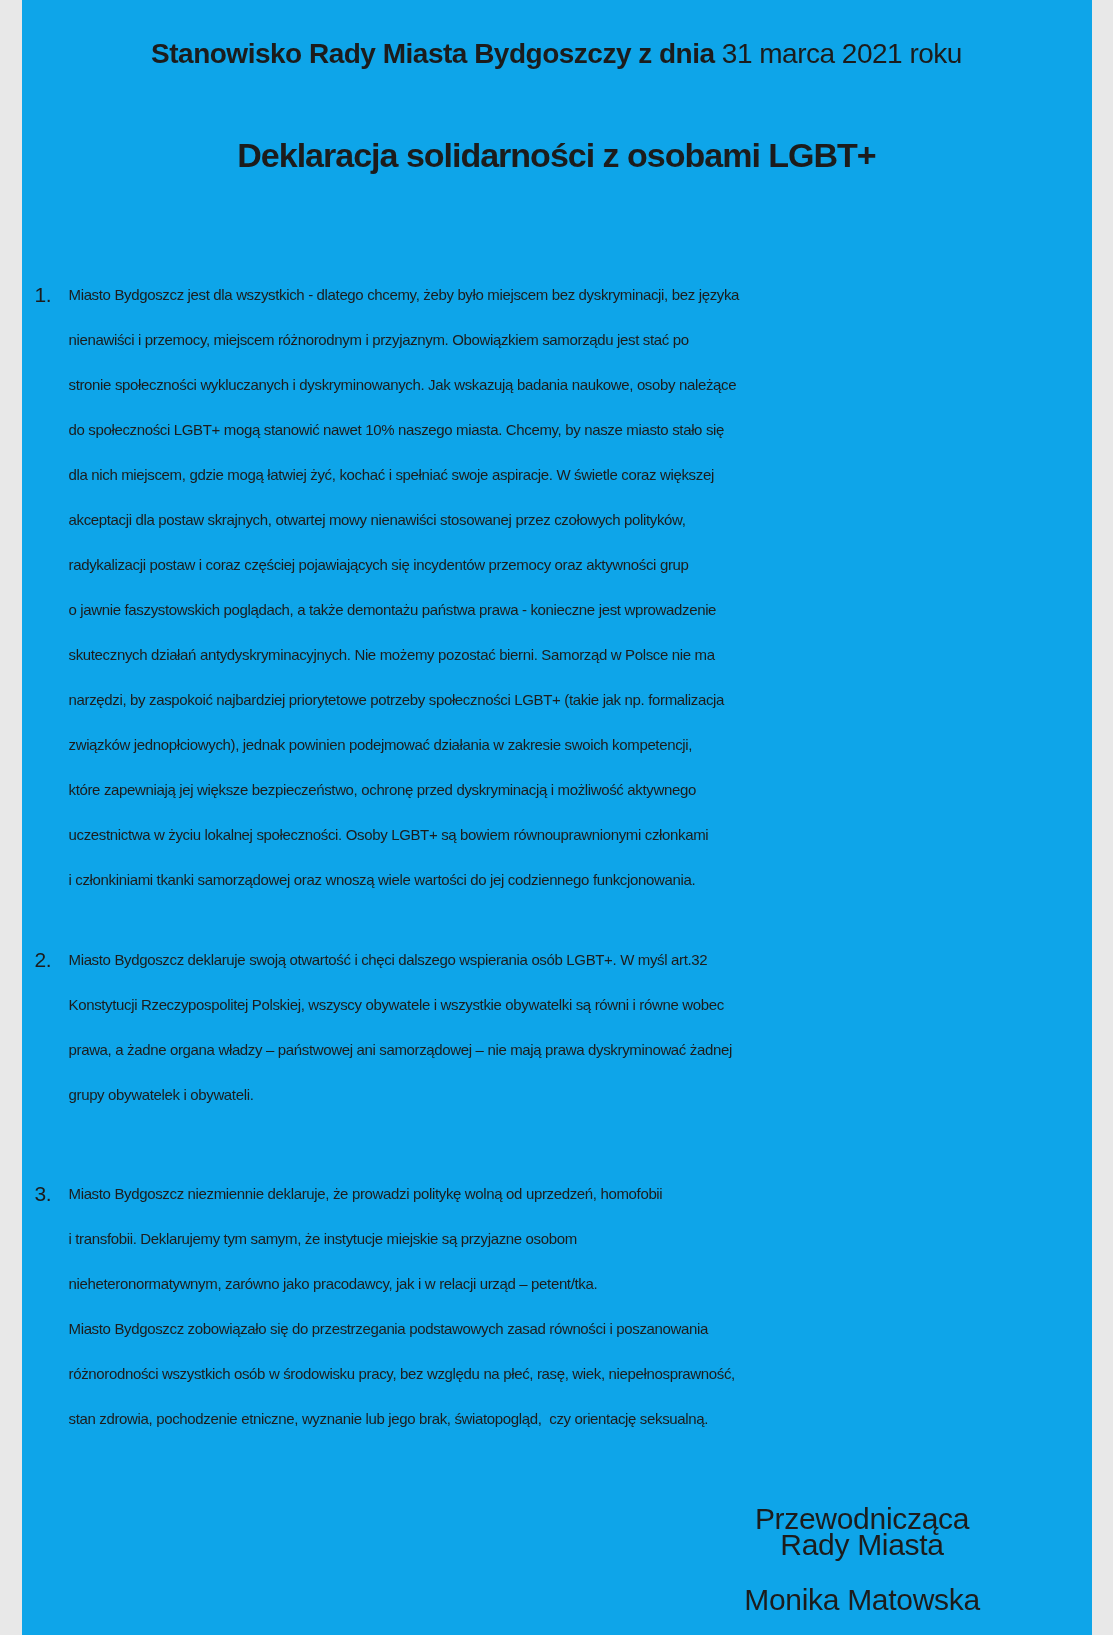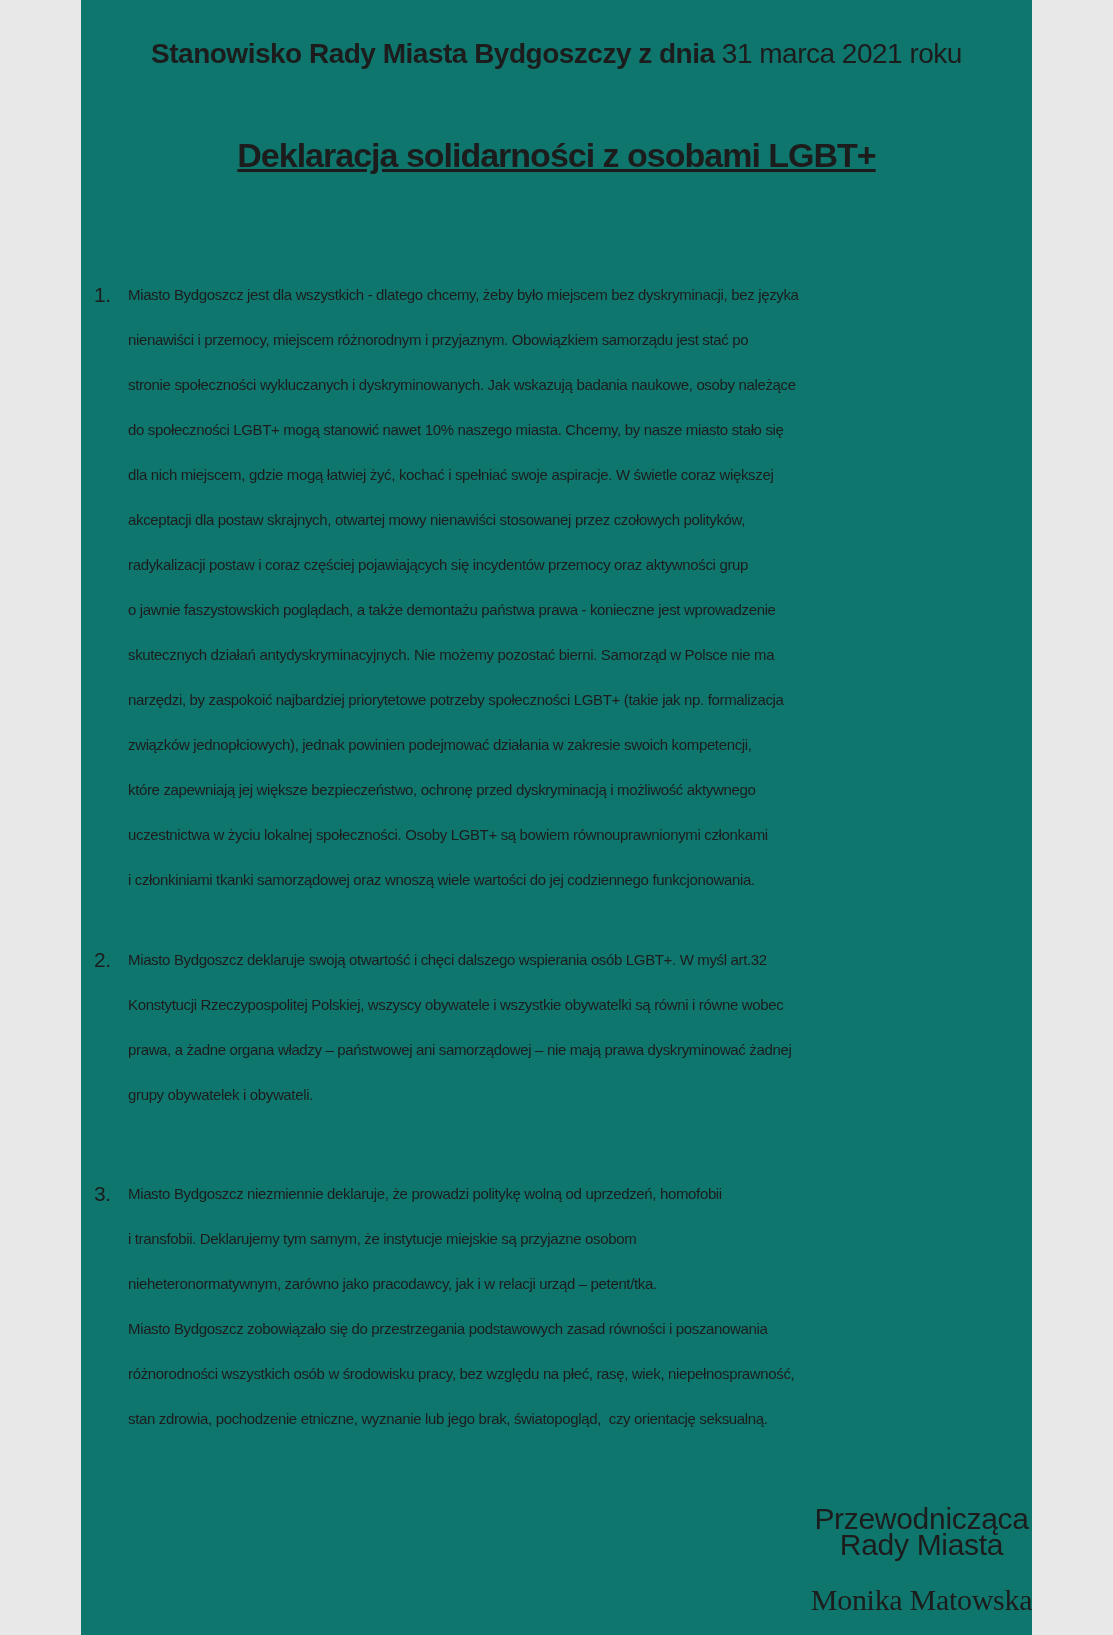--- a/index.html
+++ b/index.html
@@ -2,24 +2,24 @@
 <html><head>
 <meta charset="utf-8">
 <style>
   html, body {
     margin: 0;
     padding: 0;
     background: #e8e8e8;
   }
   .page {
     position: relative;
-    width: 951px;
+    width: 1070px;
     height: 1635px;
     margin: 0 auto;
-    background: #0f766e;
+    background: #0ea5e9;
     color: #1c1c1c;
     font-family: "Liberation Sans", sans-serif;
     overflow: hidden;
   }
   .doc-title {
     position: absolute;
     top: 38px;
     left: 0;
     right: 0;
     text-align: center;
@@ -32,21 +32,20 @@
   .doc-heading {
     position: absolute;
     top: 136px;
     left: 0;
     right: 0;
     text-align: center;
     font-size: 34px;
     font-weight: bold;
     letter-spacing: -1px;
     white-space: pre;
-    text-decoration: underline;
   }
   .list {
     position: absolute;
     top: 272px;
     left: 13px;
     right: 10px;
   }
   .list-item {
     display: grid;
     grid-template-columns: 34px 1fr;
@@ -74,21 +73,20 @@
     font-size: 30px;
     letter-spacing: -0.3px;
   }
   .sig-role {
     margin: 0 0 29px 0;
     line-height: 26px;
   }
   .sig-name {
     margin: 0;
     line-height: 26px;
-    font-family: Liberation Serif, serif;
   }
 </style>
 </head>
 <body>
 
 <div class="page">
 
   <div class="doc-title"><span class="t-bold">Stanowisko Rady Miasta Bydgoszczy z dnia</span><span class="t-reg"> 31 marca 2021 roku</span></div>
 
   <div class="doc-heading">Deklaracja solidarności z osobami LGBT+</div>

